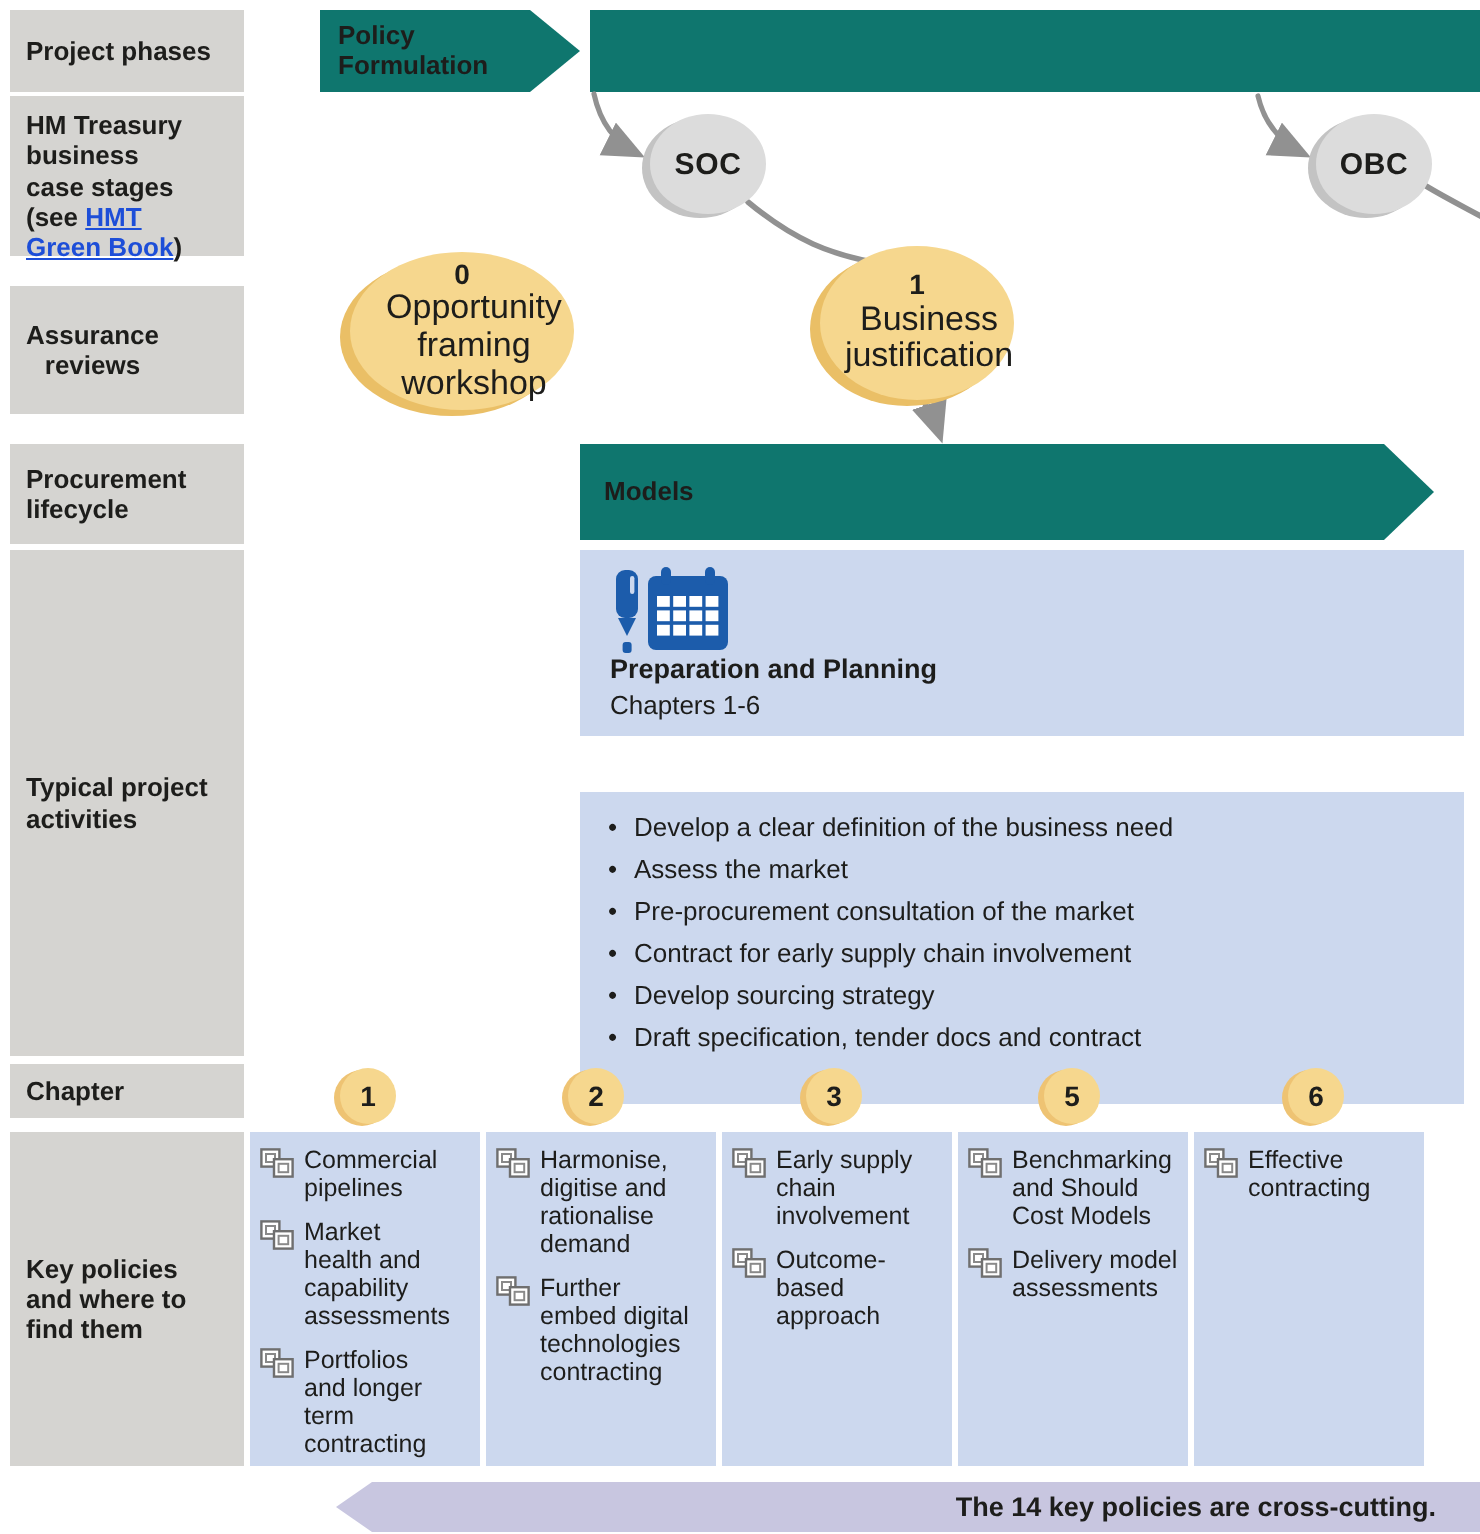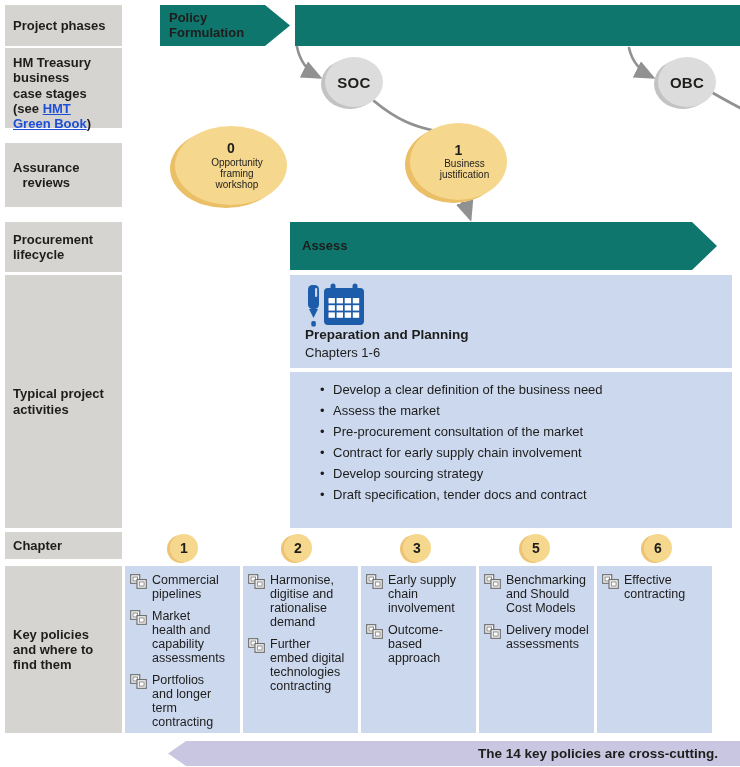--- a/index.html
+++ b/index.html
@@ -28,32 +28,32 @@
   
   .bubble{
     position:absolute;border-radius:50%;display:flex;flex-direction:column;
     align-items:center;justify-content:center;text-align:center;z-index:3;
     box-sizing:border-box;
   }
   .bubble.gray{background:#dcdcdc;box-shadow:-4px 2px 0 0 #c3c3c3;}
   .bubble.yellow{background:#f6d78e;box-shadow:-5px 3px 0 0 #eabf66;}
   .stage-code{font-weight:bold;font-size:15px;letter-spacing:.3px;}
   .bubble .num{font-weight:bold;font-size:14px;line-height:1.1;}
-  .bubble .blabel{font-size:10px;line-height:1.1;white-space:pre-line;margin-left:12px;}
+  .bubble .blabel{font-size:17px;line-height:1.1;white-space:pre-line;margin-left:12px;}
   
   .chcirc{
     position:absolute;top:534px;width:28px;height:28px;border-radius:50%;
     background:#f6d78e;box-shadow:-3px 1px 0 0 #eec373;display:flex;
     align-items:center;justify-content:center;font-weight:bold;font-size:14px;z-index:3;
   }
   
   .bluebox{position:absolute;background:#ccd8ee;box-sizing:border-box;z-index:1;}
   .act-title{position:absolute;left:15px;top:52px;font-weight:bold;font-size:13.5px;}
   .act-sub{position:absolute;left:15px;top:70px;font-size:13px;}
-  .bullets{padding:7px 8px 0 30px;}
+  .bullets{padding:7px 8px 0 14px;margin-top:24px;}
   .bullet{position:relative;padding-left:13px;font-size:13px;line-height:21px;}
   .bullet::before{content:"\2022";position:absolute;left:0;top:0;}
   
   .pcol{
     position:absolute;top:566px;width:115px;height:167px;background:#ccd8ee;
     box-sizing:border-box;padding:7px 3px 0 5px;z-index:1;
   }
   .pitem{display:flex;gap:5px;margin-bottom:8px;align-items:flex-start;}
   .pitem svg{flex-shrink:0;margin-top:1px;}
   .ptext{font-size:12.5px;line-height:14px;white-space:pre-line;}
@@ -133,21 +133,21 @@
 framing
 workshop</span>
   </div>
   <div class="bubble yellow" style="left:410px;top:123px;width:97px;height:77px;">
     <span class="num">1</span>
     <span class="blabel">Business
 justification</span>
   </div>
 
   <div class="band tipright" style="left:290px;top:222px;width:427px;height:48px;padding-left:12px;">
-    <span class="bandtext">Assess</span>
+    <span class="bandtext">Models</span>
   </div>
 
   <div class="bluebox" style="left:290px;top:275px;width:442px;height:93px;">
     <svg class="abs" style="left:14px;top:8px;" width="62" height="44" viewBox="0 0 62 44">
       <g fill="#1c5cab">
         <rect x="4" y="2" width="11" height="24" rx="4.5"></rect>
         <path d="M5 26 h9 l-4.5 9 z"></path>
         <rect x="7.3" y="38" width="4.5" height="5.5" rx="1.5"></rect>
         <rect x="20" y="5" width="40" height="37" rx="4"></rect>
         <rect x="26.5" y="0.5" width="5" height="9" rx="2.5"></rect>

